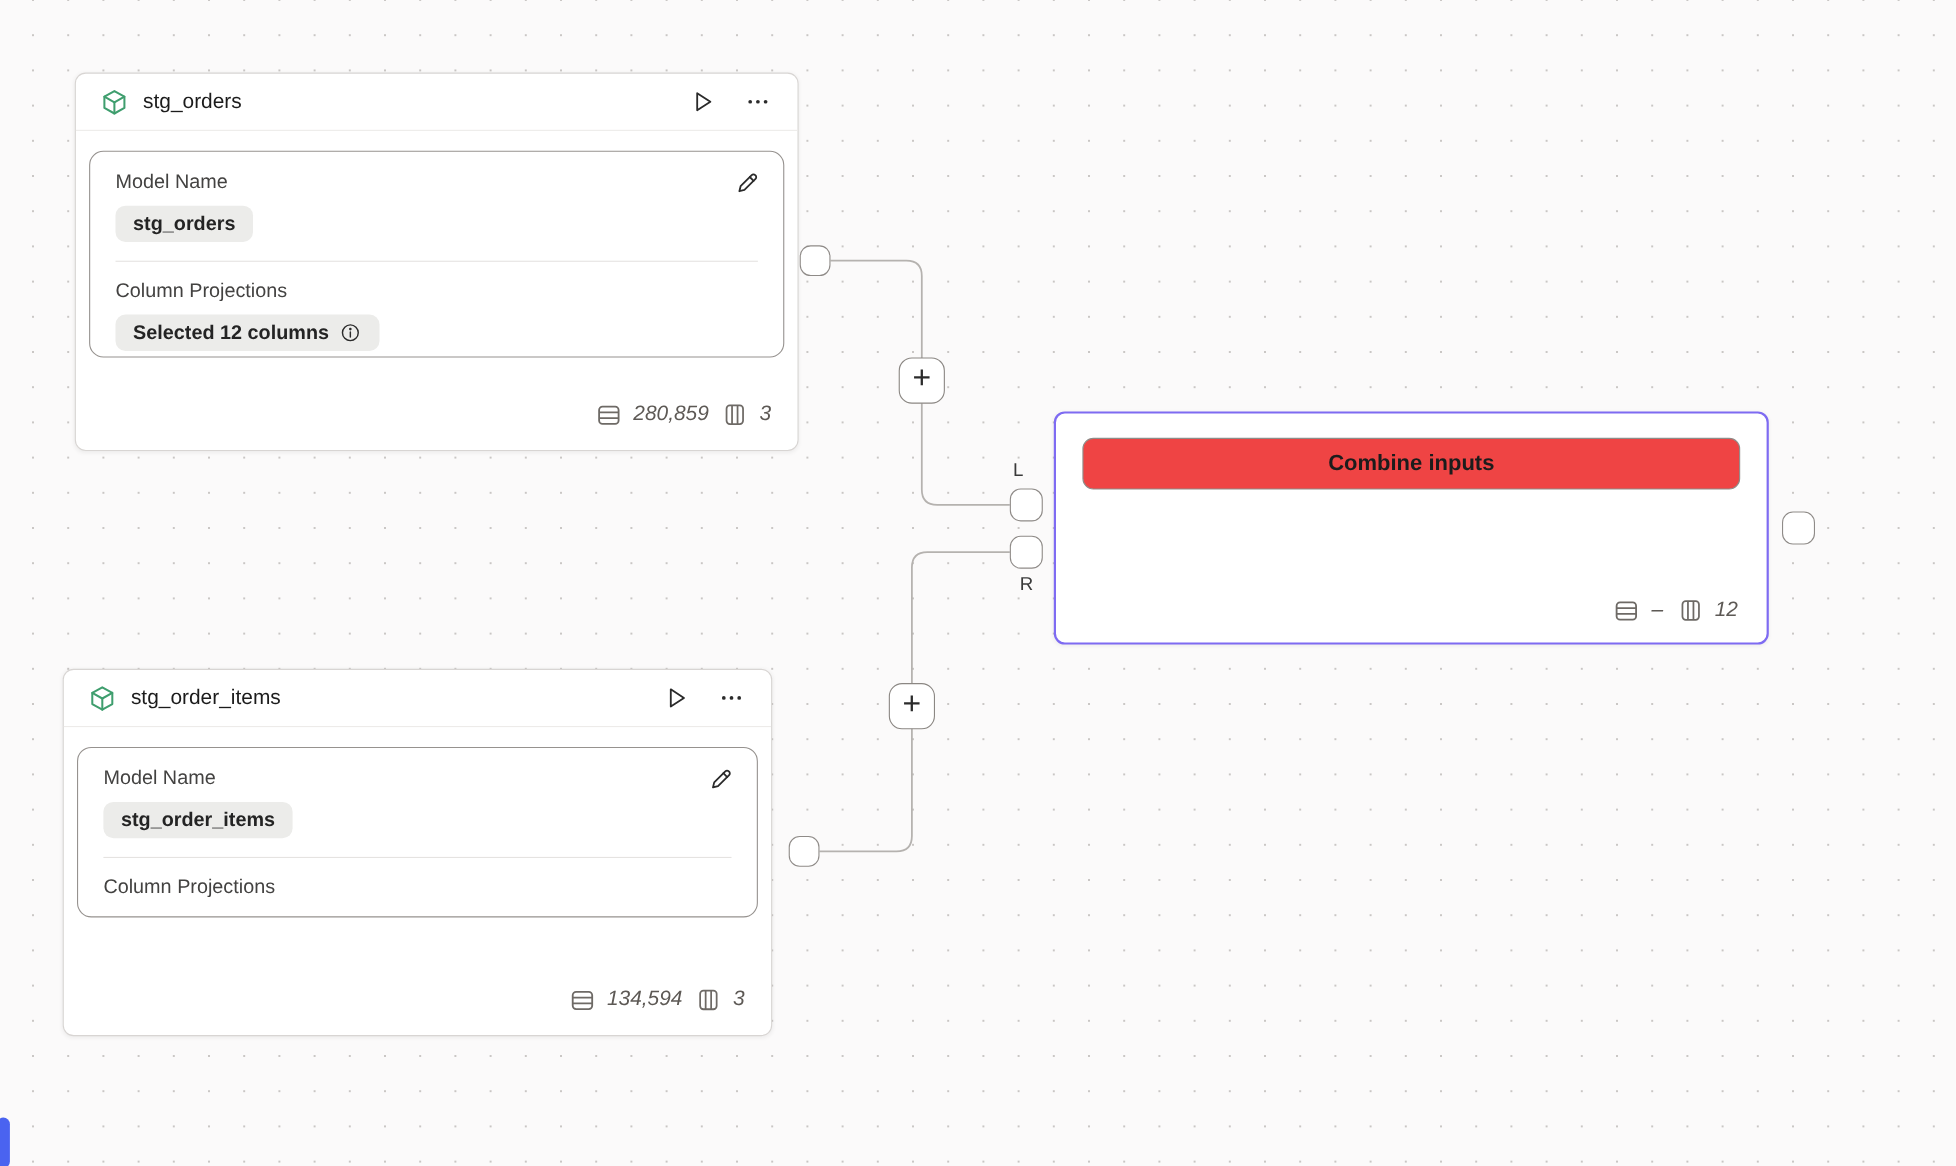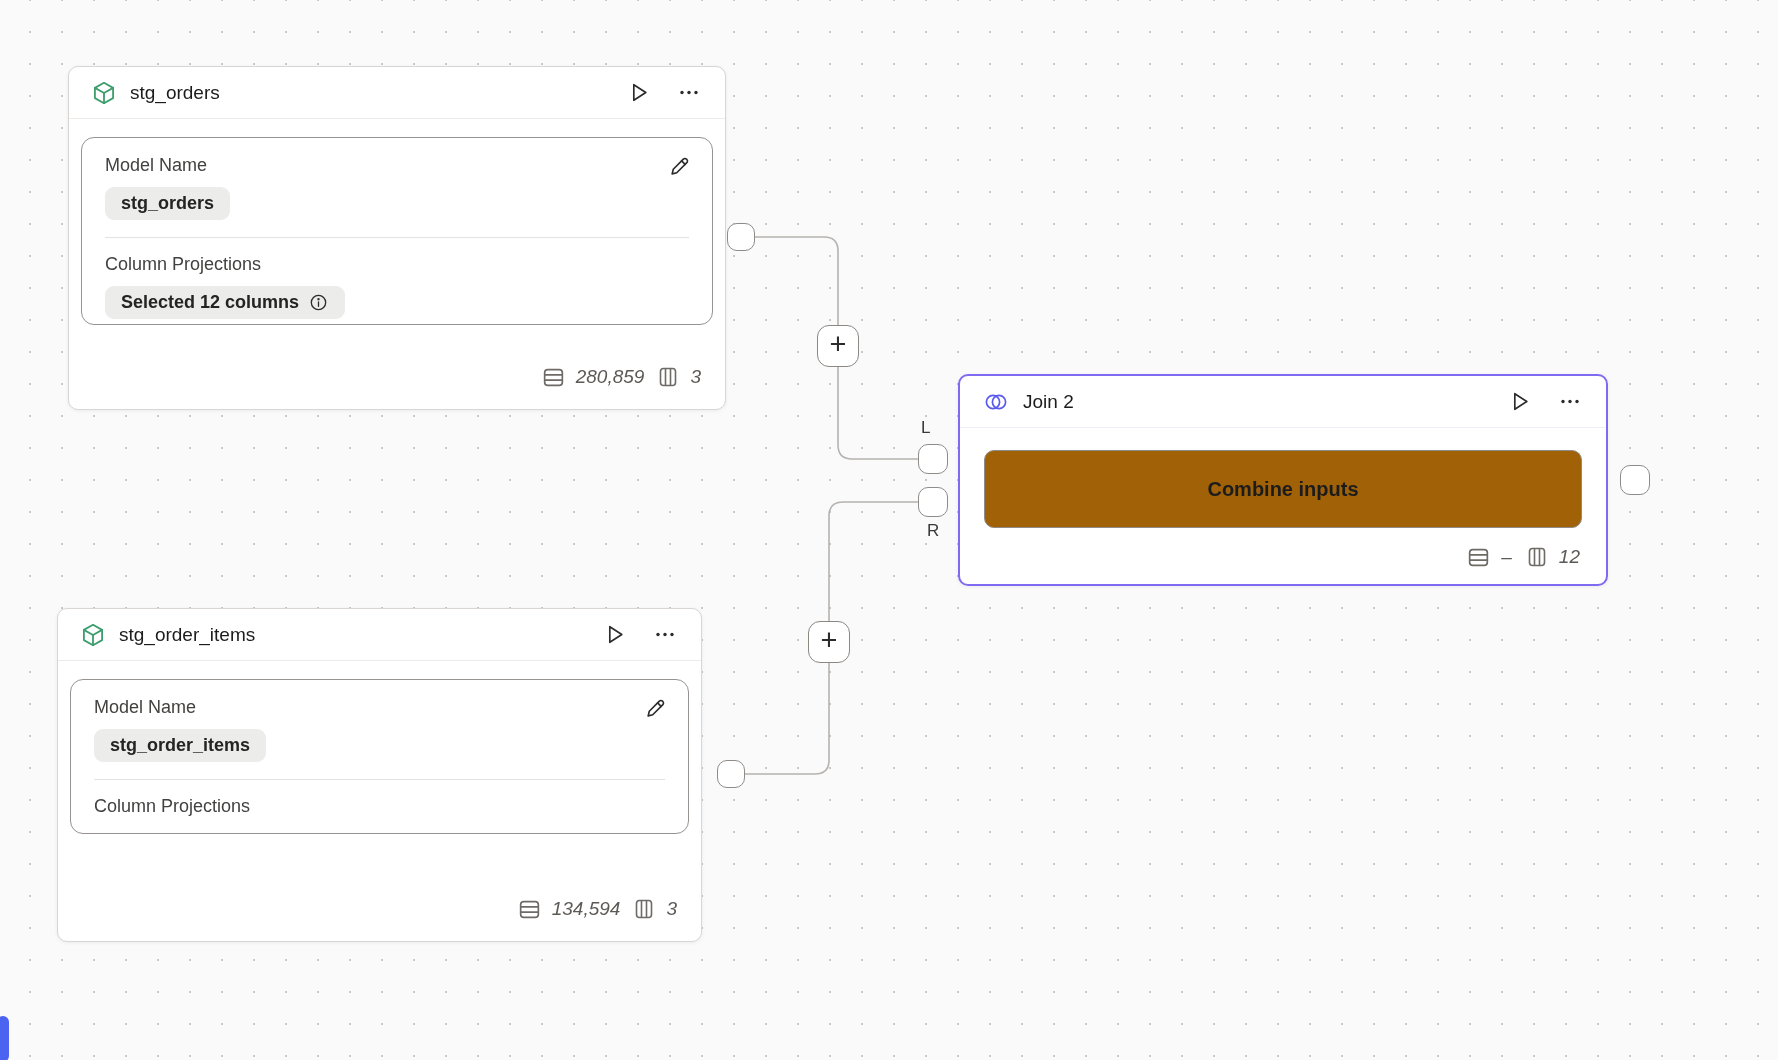--- a/index.html
+++ b/index.html
@@ -54,21 +54,21 @@
   .node-footer {
     margin-top:auto; display:flex; align-items:center; justify-content:flex-end;
     gap:12px; padding:0 24px 0 0; height:64px; flex:0 0 auto;
     font-size:19px; color:#5d5955;font-style:italic;
   }
   #node-join-2 .node-footer { height:58px; padding-right:26px; gap:13px; }
   .stat-group { display:flex; align-items:center; gap:10px; }
 
   .join-body { padding:22px 24px 0 24px; }
   .combine-btn {
-    width:100%; height:78px; background:#a16207;
+    width:100%; height:47px; background:#ef4444;
     border:1.5px solid #8f8b88; border-radius:10px;
     font-family:"Liberation Sans", sans-serif;
     font-size:20px; font-weight:700; color:#1c1c1c; cursor:pointer;
   }
 
   .port {
     position:absolute; width:28px; height:28px; background:#fff;
     border:1.6px solid #8f8b88; border-radius:10px;
   }
   #port-out-orders { left:727px; top:223px; }
@@ -237,43 +237,20 @@
             <rect x="4.5" y="3.5" width="15" height="17" rx="3"></rect>
             <path d="M9.5 3.5 V20.5 M14.5 3.5 V20.5"></path>
           </svg>
         </span>
         <span>3</span>
       </span>
     </div>
   </div>
 
   <div class="node" id="node-join-2">
-    <div class="node-header">
-      <span>
-        <svg width="28" height="24" viewBox="0 0 28 24" fill="none" stroke="#5a5af0" stroke-width="1.7">
-          <circle cx="11" cy="12" r="6.6"></circle>
-          <circle cx="17" cy="12" r="6.6"></circle>
-        </svg>
-      </span>
-      <span class="node-title">Join 2</span>
-      <span class="header-actions">
-        <button class="icon-btn">
-          <svg width="25" height="25" viewBox="0 0 24 24" fill="none" stroke="#2b2b2b" stroke-width="1.6" stroke-linejoin="round">
-            <path d="M7.5 4.5 L19 12 L7.5 19.5 Z"></path>
-          </svg>
-        </button>
-        <button class="icon-btn">
-          <svg width="28" height="25" viewBox="0 0 28 24" fill="#2b2b2b">
-            <circle cx="7" cy="12" r="1.7"></circle>
-              <circle cx="14" cy="12" r="1.7"></circle>
-              <circle cx="21" cy="12" r="1.7"></circle>
-          </svg>
-        </button>
-      </span>
-    </div>
 
     <div class="join-body">
       <button class="combine-btn">Combine inputs</button>
     </div>
 
     <div class="node-footer">
       <span class="stat-group">
         <span>
           <svg width="25" height="25" viewBox="0 0 24 24" fill="none" stroke="#6e6a66" stroke-width="1.6" stroke-linejoin="round">
             <rect x="3.5" y="4.5" width="17" height="15" rx="3"></rect>

